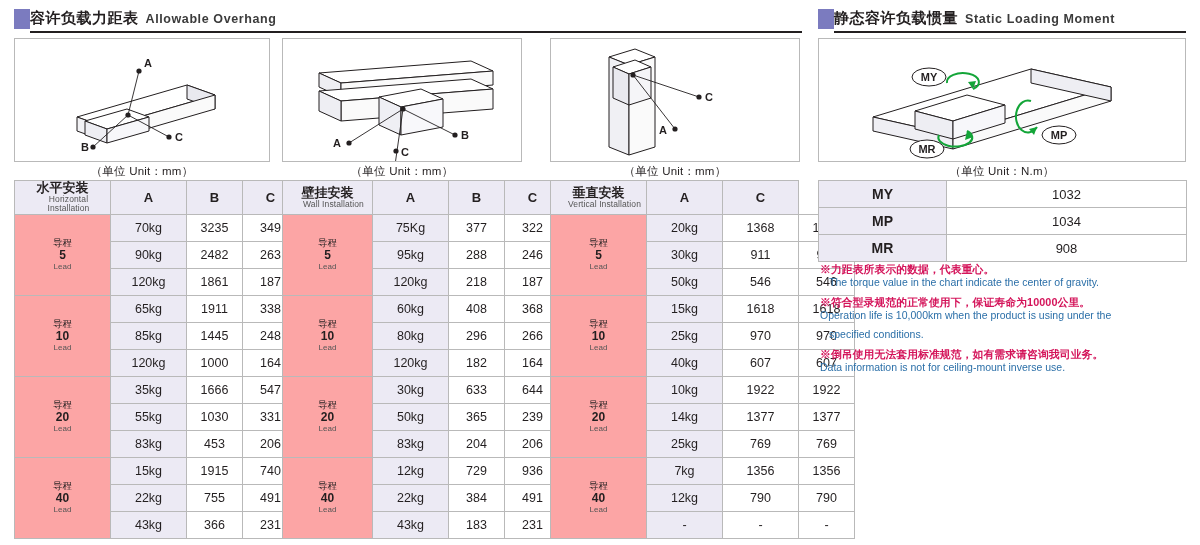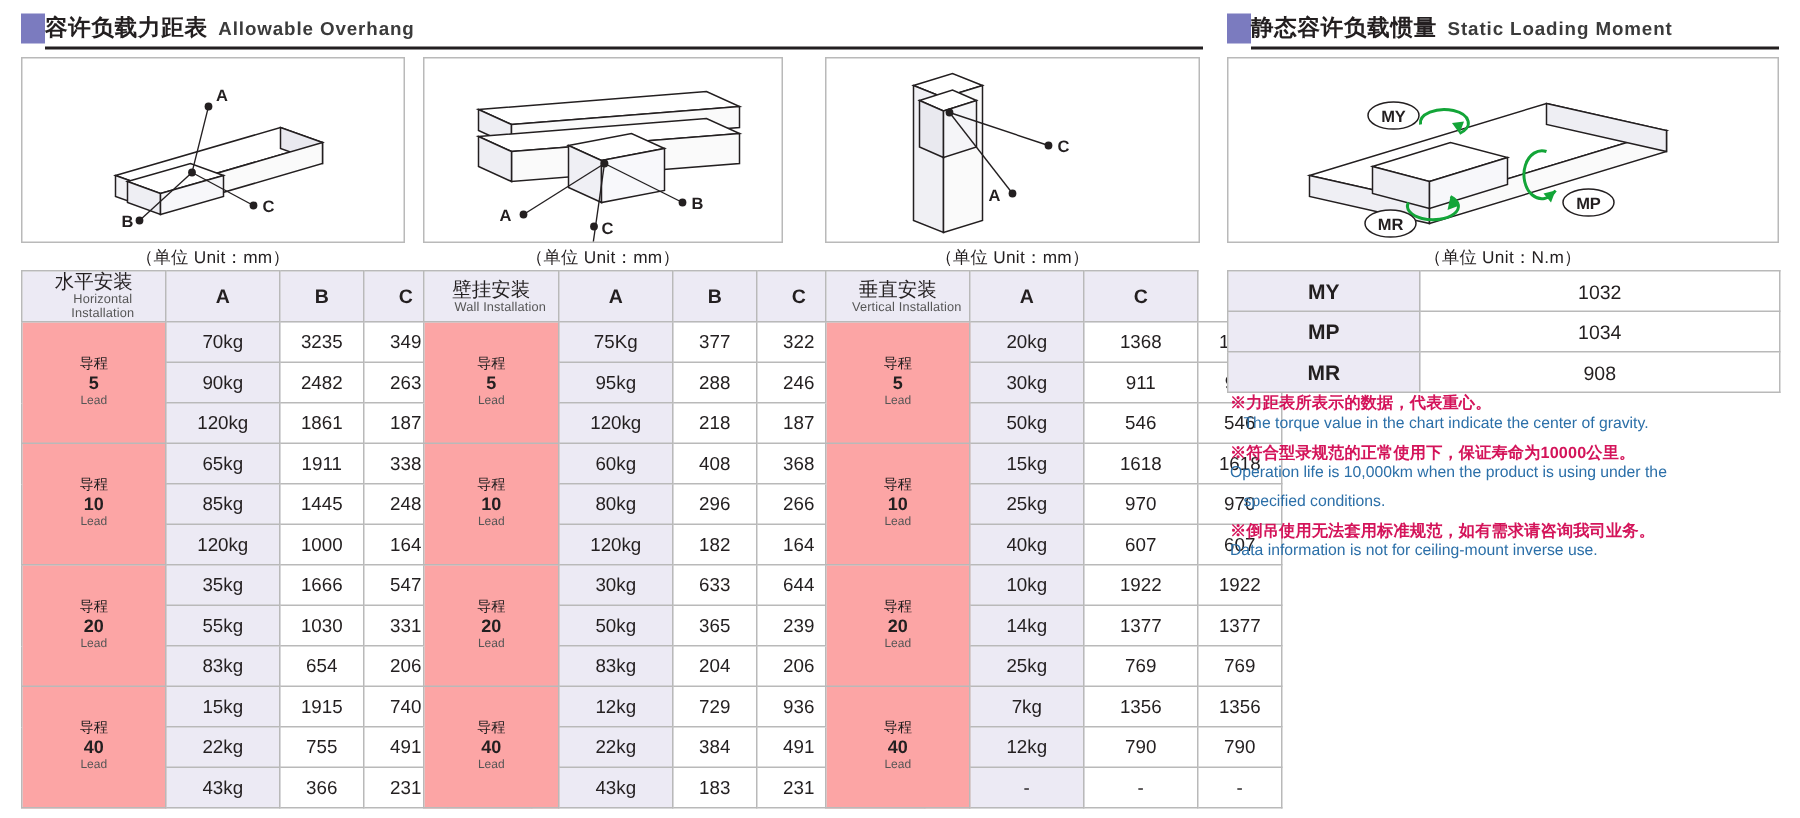--- a/index.html
+++ b/index.html
@@ -56,21 +56,21 @@
     height:27px;
     font-weight:normal;
     color:#231f20;
   }
   table.dt thead th {
     background:#eceaf4;
     height:34px;
     font-size:13px;
     font-weight:bold;
   }
-  .hdr-cn { font-size:13px; font-weight:normal; display:block; line-height:1.05; }
+  .hdr-cn { font-size:13px; font-weight:bold; display:block; line-height:1.05; }
   .hdr-en { font-size:8.5px; font-weight:normal; display:block; color:#555; line-height:1.1; letter-spacing:0.1px;padding-left:12px; }
   td.lead {
     background:#fca5a5;
     width:30px;
     font-size:9px;
     line-height:1.12;
     padding:1px 0;
   }
   td.lead .num { font-size:12px; font-weight:bold; display:block; }
   td.lead .cn { display:block; font-size:9.5px; }
@@ -318,21 +318,21 @@
           <td class="val">538</td>
         </tr>
         <tr>
           <td class="kg">55kg</td>
           <td class="val">1030</td>
           <td class="val">331</td>
           <td class="val">328</td>
         </tr>
         <tr>
           <td class="kg">83kg</td>
-          <td class="val">654</td>
+          <td class="val">453</td>
           <td class="val">206</td>
           <td class="val">204</td>
         </tr>
         <tr class="grp-sep">
           <td class="lead" rowspan="3">
             <span class="cn">导程</span>
             <span class="num">40</span>
             <span class="en">Lead</span>
           </td>
           <td class="kg">15kg</td>

